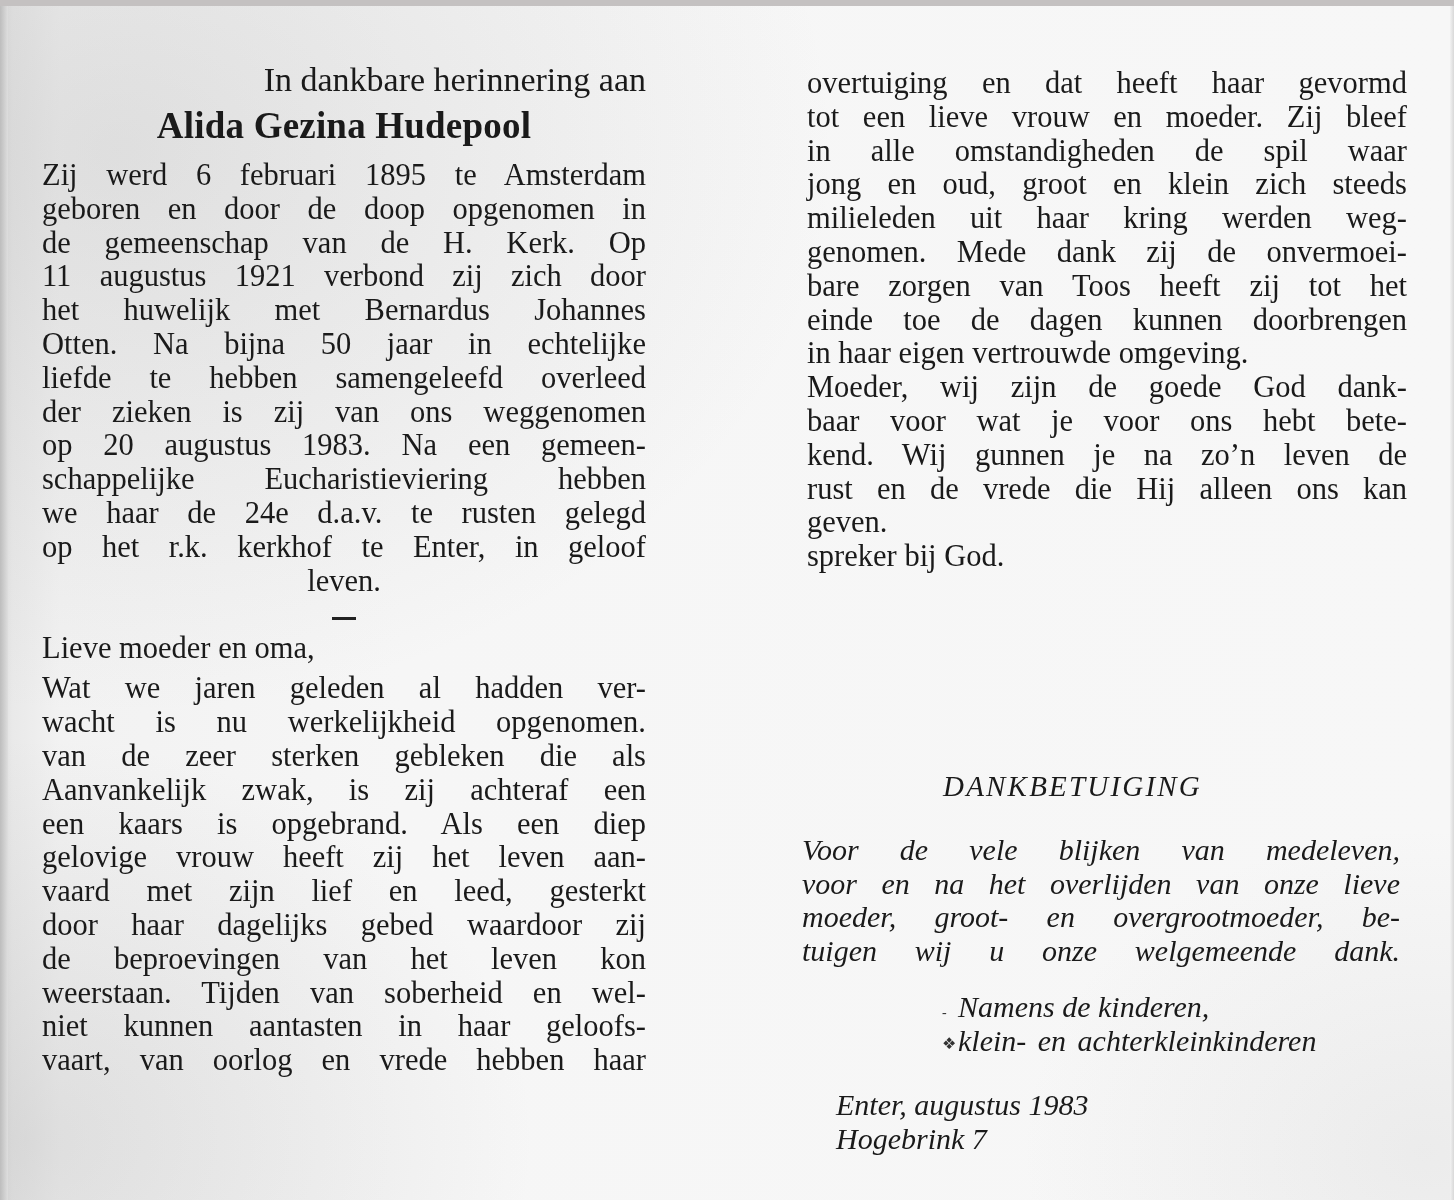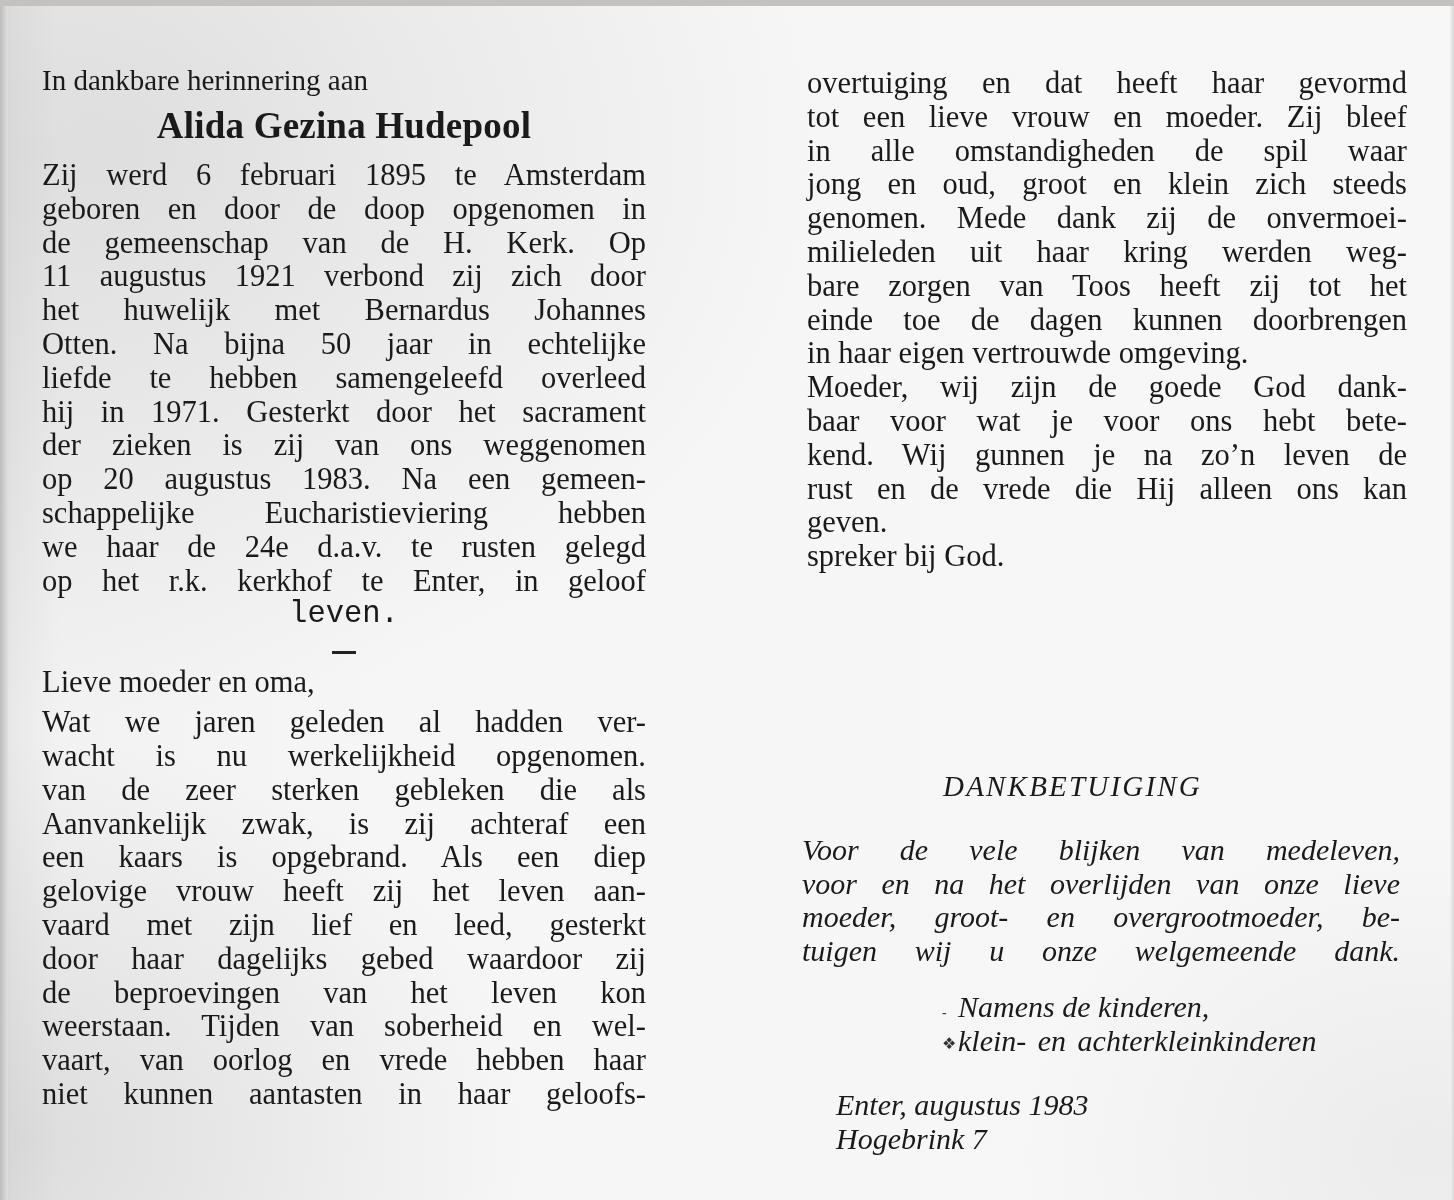--- a/index.html
+++ b/index.html
@@ -64,25 +64,24 @@
       text-align: justify;
       text-align-last: justify;
       height: 33.8px;
     }
     .line.last {
       text-align-last: left;
     }
     .line.center {
       text-align: center;
       text-align-last: center;
-      font-family: Liberation Mono, monospace;
     }
     .intro {
-      text-align: left;
-      font-size: 29px;
+      text-align: right;
+      font-size: 34px;
       line-height: 36px;
       margin-left: 0px;
       padding-top: 2px;
     }
     .name {
       text-align: center;
       font-weight: bold;
       font-size: 37px;
       line-height: 44px;
       margin-top: 6px;
@@ -189,21 +188,20 @@
   <div class="name">Alida Gezina Hudepool</div>
 
   <div id="bio">
       <span class="line">Zij werd 6 februari 1895 te Amsterdam</span>
       <span class="line">geboren en door de doop opgenomen in</span>
       <span class="line">de gemeenschap van de H. Kerk. Op</span>
       <span class="line">11 augustus 1921 verbond zij zich door</span>
       <span class="line">het huwelijk met Bernardus Johannes</span>
       <span class="line">Otten. Na bijna 50 jaar in echtelijke</span>
       <span class="line">liefde te hebben samengeleefd overleed</span>
-      <span class="line">hij in 1971. Gesterkt door het sacrament</span>
       <span class="line">der zieken is zij van ons weggenomen</span>
       <span class="line">op 20 augustus 1983. Na een gemeen-</span>
       <span class="line">schappelijke Eucharistieviering hebben</span>
       <span class="line">we haar de 24e d.a.v. te rusten gelegd</span>
       <span class="line">op het r.k. kerkhof te Enter, in geloof</span>
     </div>
   <span class="line center">leven.</span>
 
   <span class="dash"></span>
 
@@ -213,33 +211,33 @@
       <span class="line">Wat we jaren geleden al hadden ver-</span>
       <span class="line">wacht is nu werkelijkheid opgenomen.</span>
       <span class="line">van de zeer sterken gebleken die als</span>
       <span class="line">Aanvankelijk zwak, is zij achteraf een</span>
       <span class="line">een kaars is opgebrand. Als een diep</span>
       <span class="line">gelovige vrouw heeft zij het leven aan-</span>
       <span class="line">vaard met zijn lief en leed, gesterkt</span>
       <span class="line">door haar dagelijks gebed waardoor zij</span>
       <span class="line">de beproevingen van het leven kon</span>
       <span class="line">weerstaan. Tijden van soberheid en wel-</span>
+      <span class="line">niet kunnen aantasten in haar geloofs-</span>
       <span class="line">vaart, van oorlog en vrede hebben haar</span>
-      <span class="line">niet kunnen aantasten in haar geloofs-</span>
     </div>
 </div>
 
 <div class="col col-right">
   <div id="letter-right">
       <span class="line">overtuiging en dat heeft haar gevormd</span>
       <span class="line">tot een lieve vrouw en moeder. Zij bleef</span>
       <span class="line">in alle omstandigheden de spil waar</span>
       <span class="line">jong en oud, groot en klein zich steeds</span>
+      <span class="line">milieleden uit haar kring werden weg-</span>
       <span class="line">genomen. Mede dank zij de onvermoei-</span>
-      <span class="line">milieleden uit haar kring werden weg-</span>
       <span class="line">bare zorgen van Toos heeft zij tot het</span>
       <span class="line">einde toe de dagen kunnen doorbrengen</span>
     </div>
   <span class="line last">in haar eigen vertrouwde omgeving.</span>
 
   <div id="closing">
       <span class="line">Moeder, wij zijn de goede God dank-</span>
       <span class="line">baar voor wat je voor ons hebt bete-</span>
       <span class="line">kend. Wij gunnen je na zo’n leven de</span>
       <span class="line">rust en de vrede die Hij alleen ons kan</span>

